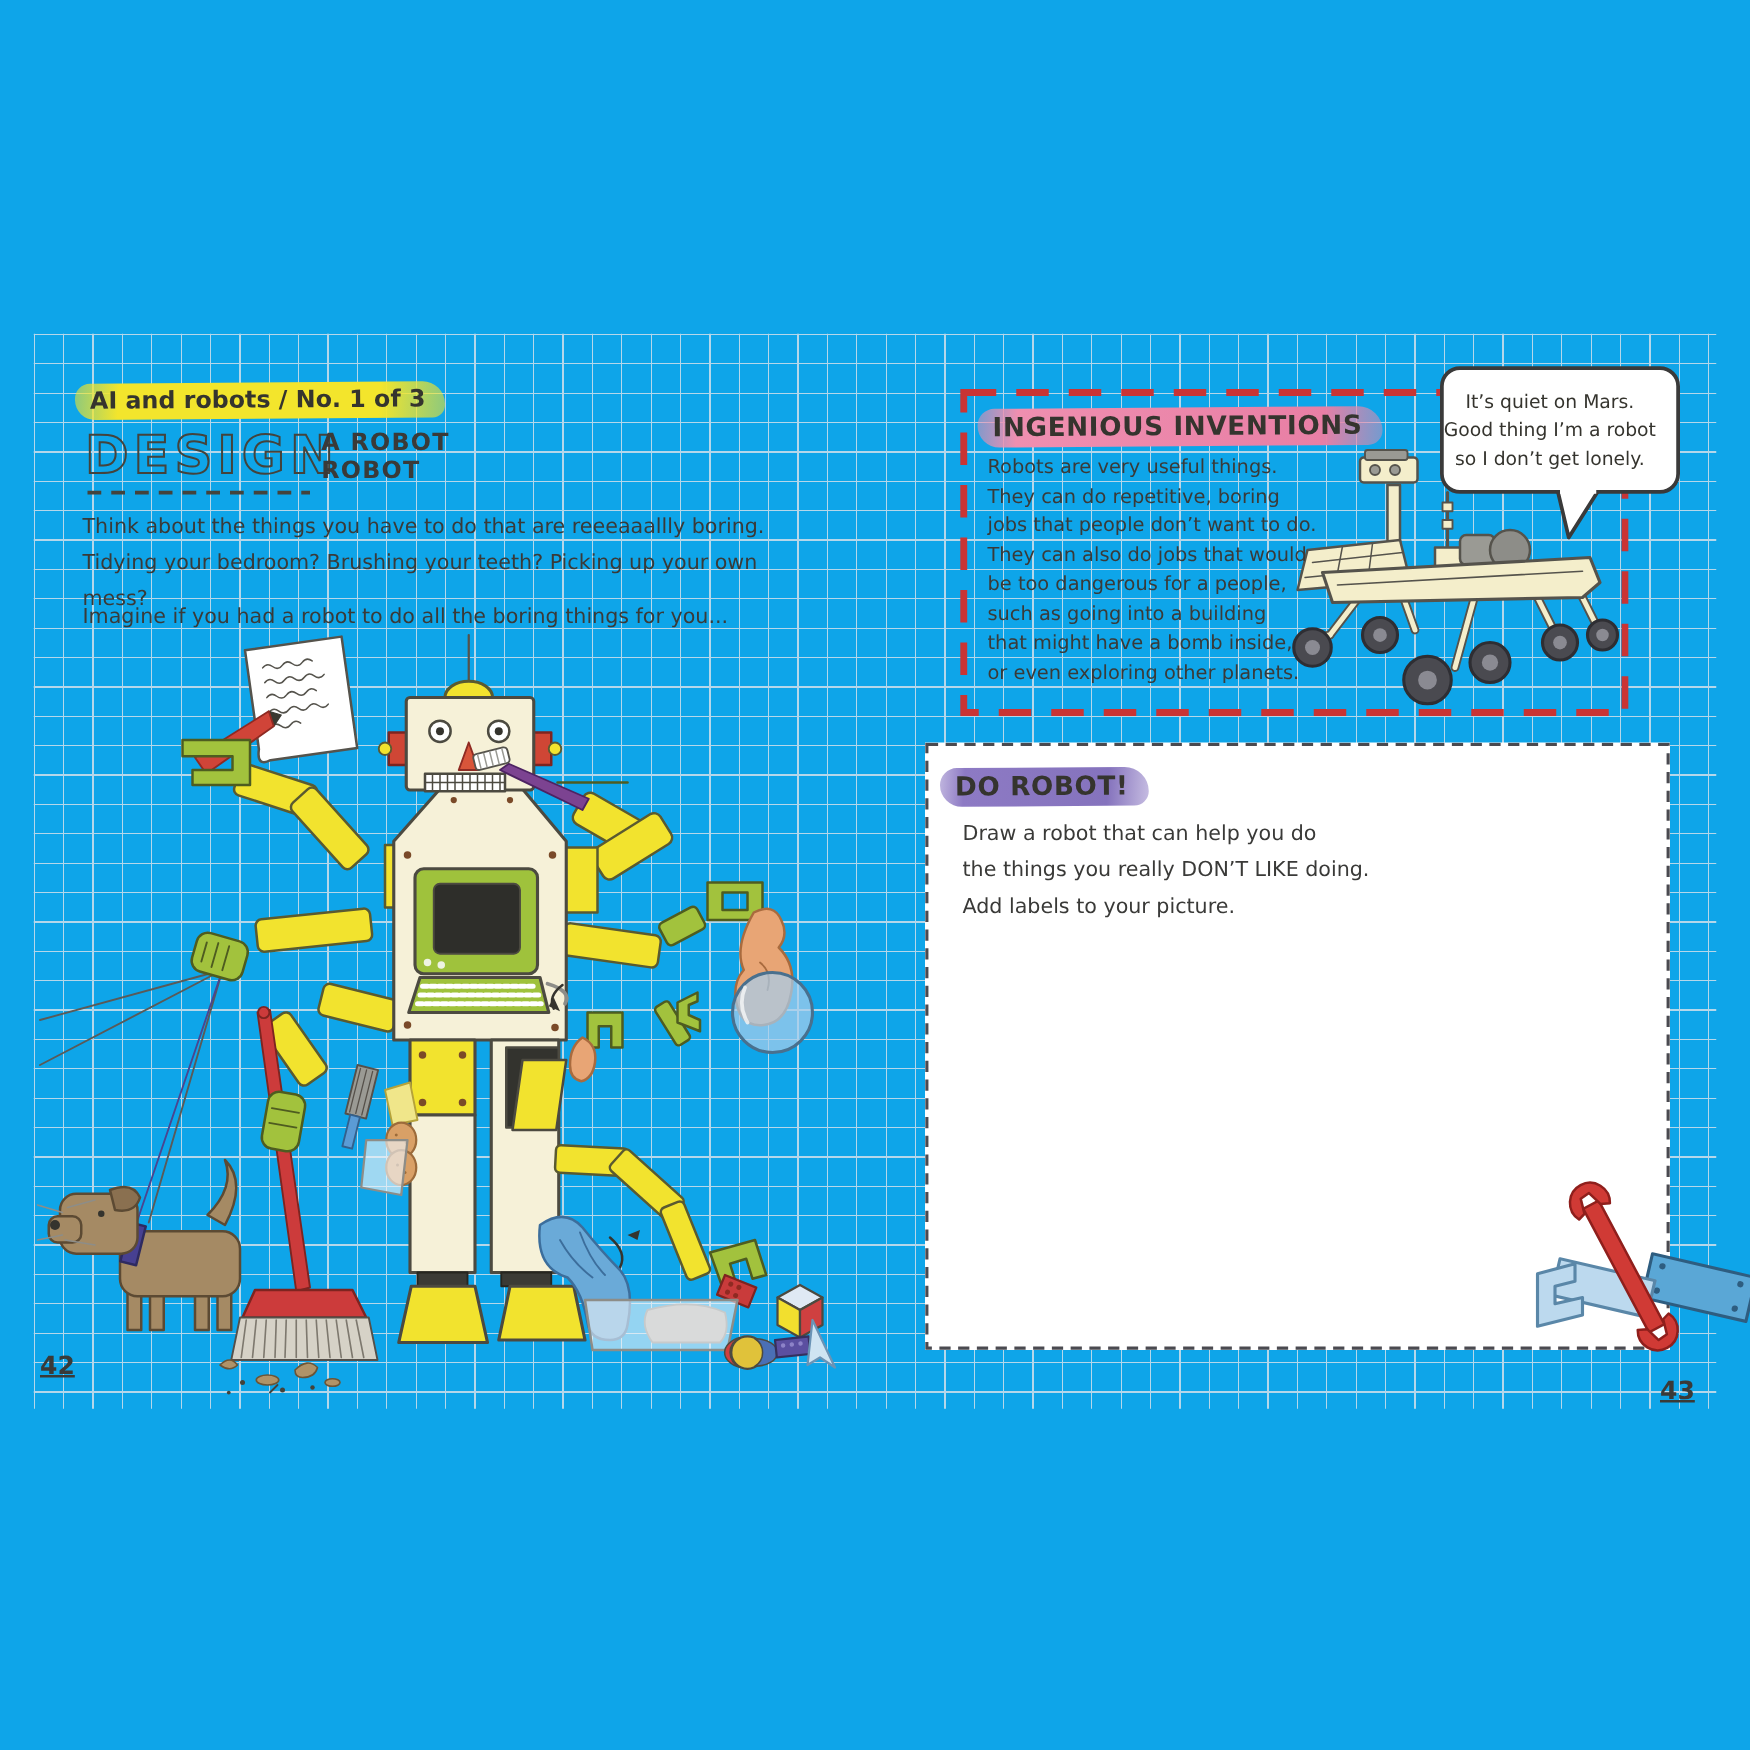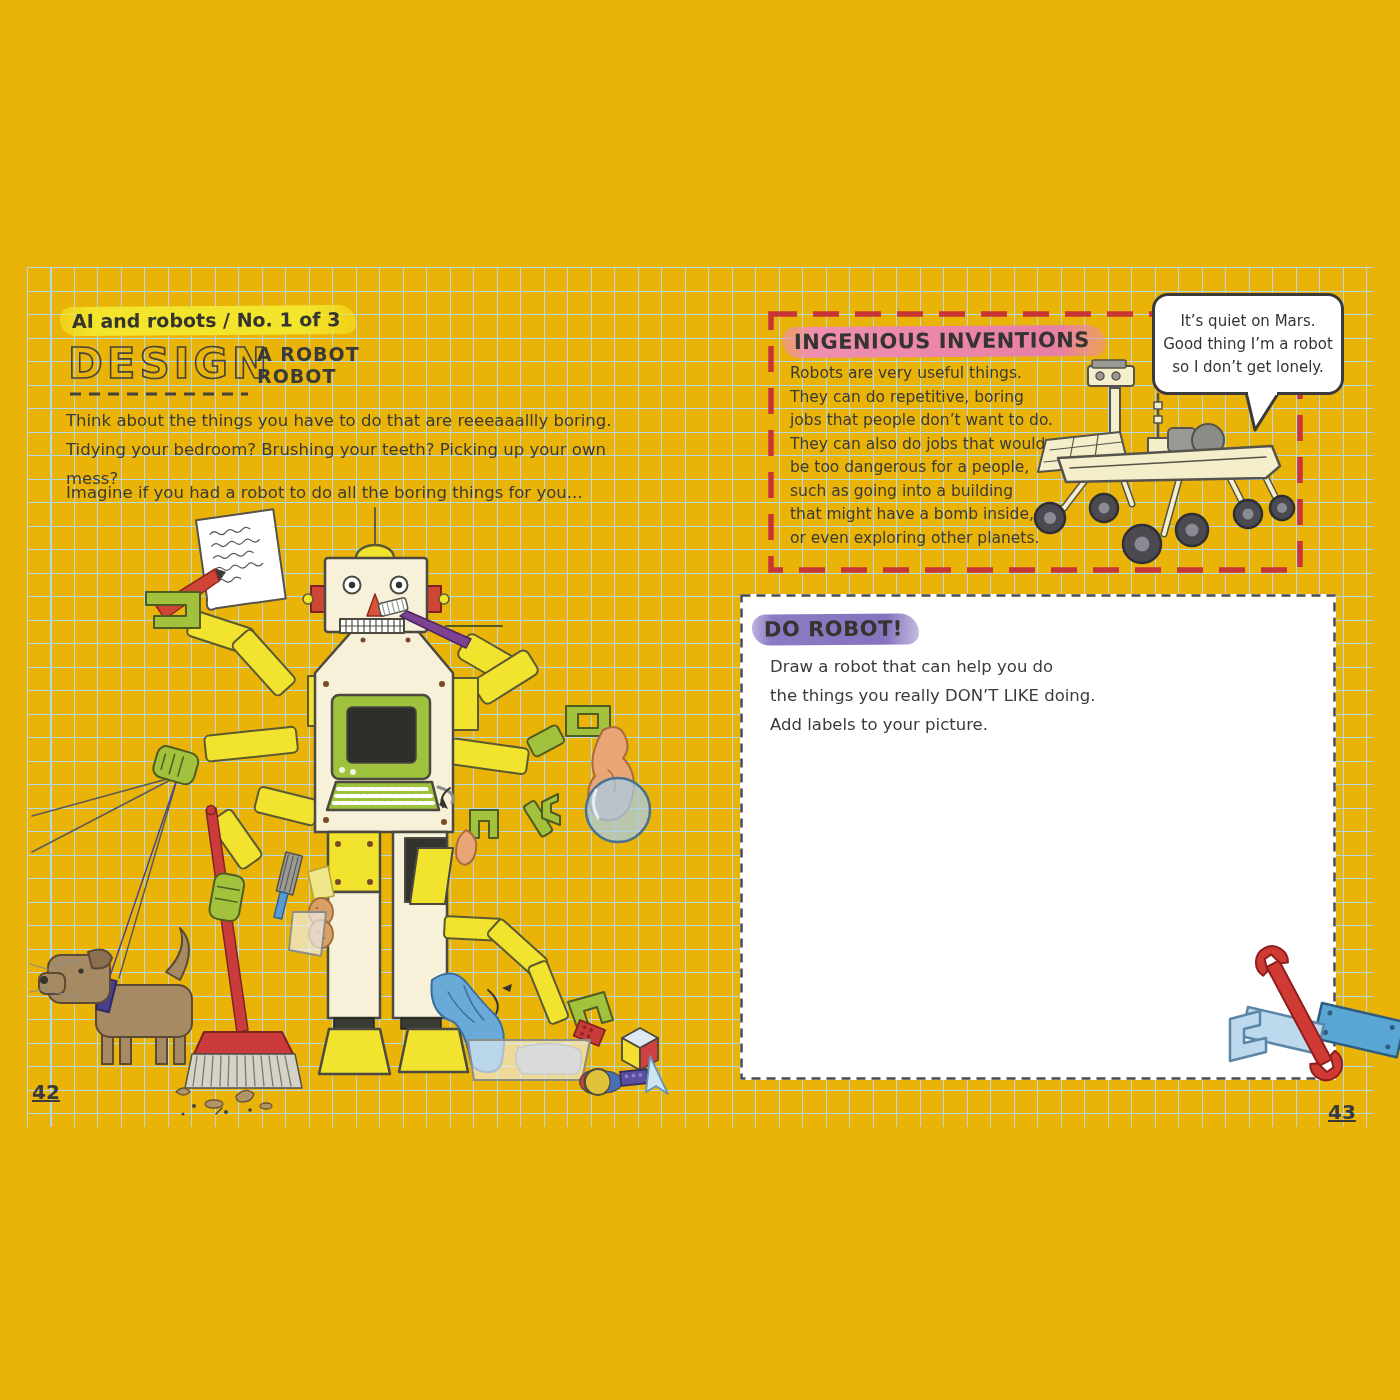--- a/index.html
+++ b/index.html
@@ -1,16 +1,16 @@
 <!DOCTYPE html>
 <html><head>
 <meta charset="utf-8">
 <style>
   html,body{margin:0;padding:0;background:#ffffff;}
-  #page{position:relative;width:1400px;height:1400px;background:#eab308;overflow:hidden;
+  #page{position:relative;width:1400px;height:1400px;background:#0ea5e9;overflow:hidden;
         font-family:"DejaVu Sans","Liberation Sans",sans-serif;color:#3a3a38;}
   .abs{position:absolute;}
   
   #grid{left:27px;top:267px;width:1346px;height:860px;z-index:1;
     background-image:
       repeating-linear-gradient(to right,#b5d7ea 0px,#b5d7ea 1px,transparent 1px,transparent 23.5px),
       repeating-linear-gradient(to bottom,#b5d7ea 0px,#b5d7ea 1px,transparent 1px,transparent 23.5px);
     background-position:0 0;}
   
   .hl{display:inline-block;padding:3px 16px 4px 12px;transform:rotate(-0.4deg);}
@@ -22,21 +22,21 @@
              border-radius:14px 20px 12px 18px;}
   .tag-text{font-size:19px;font-weight:bold;color:#35342e;}
   .box-title{font-size:21px;font-weight:bold;color:#35342e;letter-spacing:.5px;}
   .sub-title{font-size:19px;font-weight:bold;letter-spacing:1px;line-height:22px;color:#3a3a38;}
   .body-l{font-size:16.5px;line-height:29px;color:#3a3a38;}
   .body-r{font-size:15.5px;line-height:23.5px;color:#3a3a38;}
   .body-do{font-size:16.5px;line-height:29px;color:#3a3a38;}
   .bubble-text{font-size:15px;line-height:23px;text-align:center;color:#35342e;}
   .pgnum{font-size:20px;font-weight:bold;color:#3a3a38;text-decoration:underline;}
   #bubble{left:1152px;top:293px;width:186px;height:96px;background:#ffffff;border:3px solid #3a3a3a;
-          border-radius:16px;z-index:6;display:flex;align-items:center;justify-content:center;}
+          border-radius:16px;z-index:6;display:flex;align-items:center;justify-content:flex-start;}
   #dothis-box{left:740px;top:594px;width:596px;height:486px;background:#ffffff;z-index:3;}
   .z2{z-index:2}.z3{z-index:3}.z4{z-index:4}.z5{z-index:5}.z6{z-index:6}.z7{z-index:7}
 </style>
 </head>
 <body>
 
 <div id="page">
 
   <div id="grid" class="abs"></div>
 

